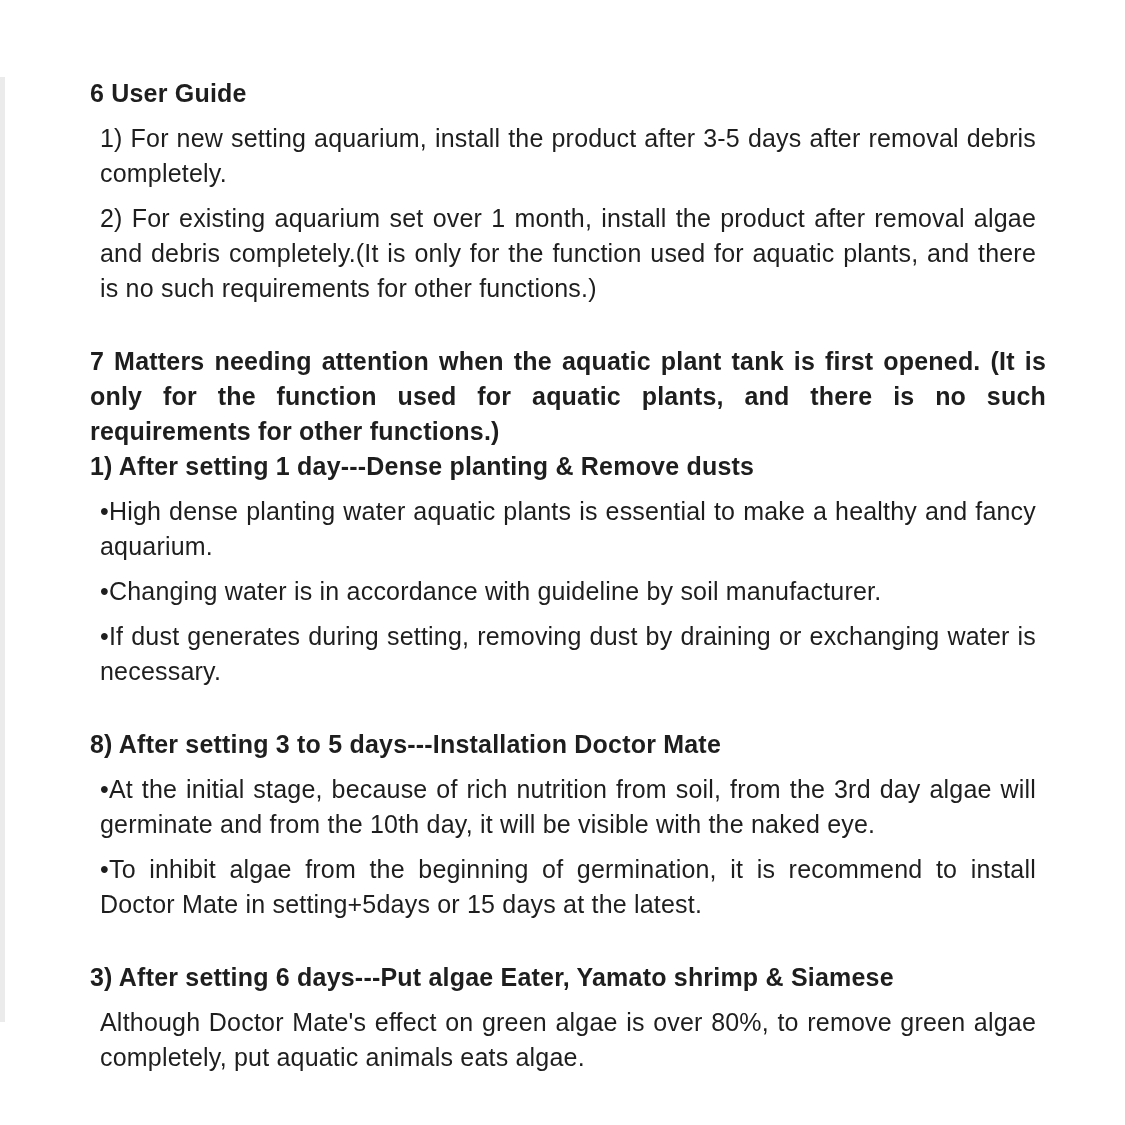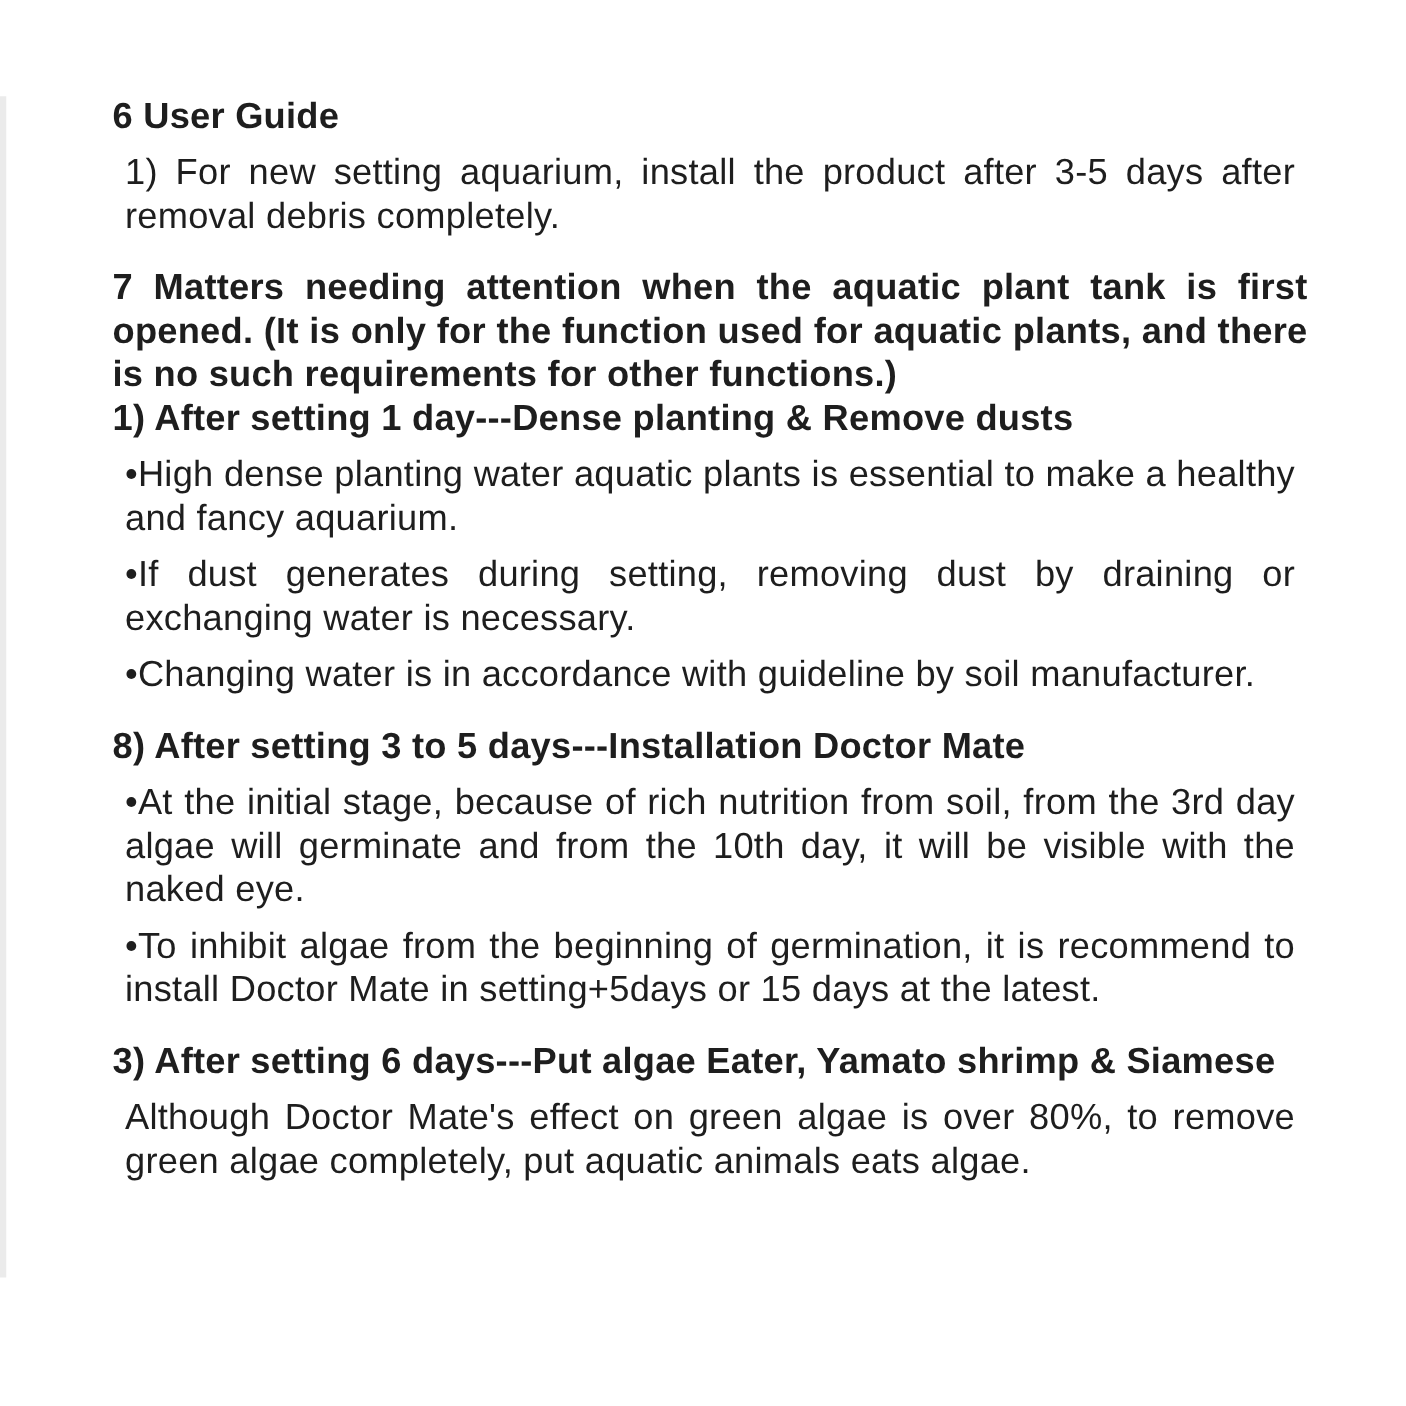--- a/index.html
+++ b/index.html
@@ -24,52 +24,53 @@
     width: 5px;
     height: 945px;
     background: #ebebeb;
   }
   .doc {
     position: absolute;
     left: 90px;
     top: 76px;
     width: 956px;
     color: #1e1e1e;
-    font-size: 29px;
+    font-size: 25px;
     line-height: 35px;
     text-align: justify;
     letter-spacing: 0.2px;
   }
   .h {
     font-weight: bold;
   }
   .p {
     margin: 10px;
   }
   .gap {
-    margin-top: 22px;
+    margin-top: 38px;
   }
 </style>
 </head>
 <body>
 
 <div class="page">
   <div class="edge"></div>
 
   <div class="doc">
 
     <div class="h">6 User Guide</div>
     <p class="p">1) For new setting aquarium, install the product after 3-5 days after removal debris completely.</p>
+    <p class="p">2) For existing aquarium set over 1 month, install the product after removal algae and debris completely.(It is only for the function used for aquatic plants, and there is no such requirements for other functions.)</p>
 
     <div class="h gap">7 Matters needing attention when the aquatic plant tank is first opened. (It is only for the function used for aquatic plants, and there is no such requirements for other functions.)</div>
 
     <div class="h">1) After setting 1 day---Dense planting &amp; Remove dusts</div>
     <p class="p">•High dense planting water aquatic plants is essential to make a healthy and fancy aquarium.</p>
+    <p class="p">•Changing water is in accordance with guideline by soil manufacturer.</p>
     <p class="p">•If dust generates during setting, removing dust by draining or exchanging water is necessary.</p>
-    <p class="p">•Changing water is in accordance with guideline by soil manufacturer.</p>
 
     <div class="h gap">8) After setting 3 to 5 days---Installation Doctor Mate</div>
     <p class="p">•At the initial stage, because of rich nutrition from soil, from the 3rd day algae will germinate and from the 10th day, it will be visible with the naked eye.</p>
     <p class="p">•To inhibit algae from the beginning of germination, it is recommend to install Doctor Mate in setting+5days or 15 days at the latest.</p>
 
     <div class="h gap">3) After setting 6 days---Put algae Eater, Yamato shrimp &amp; Siamese</div>
     <p class="p">Although Doctor Mate's effect on green algae is over 80%, to remove green algae completely, put aquatic animals eats algae.</p>
 
   </div>
 </div>

